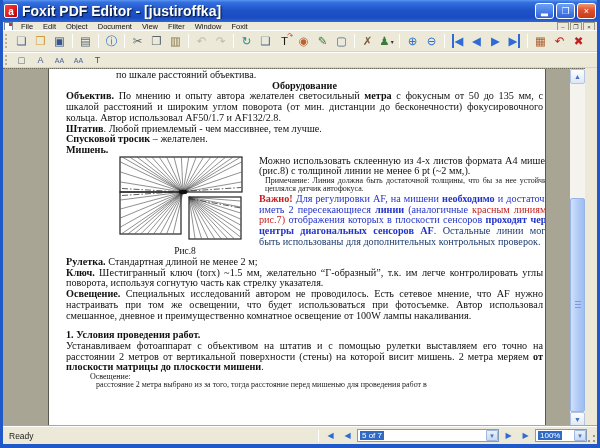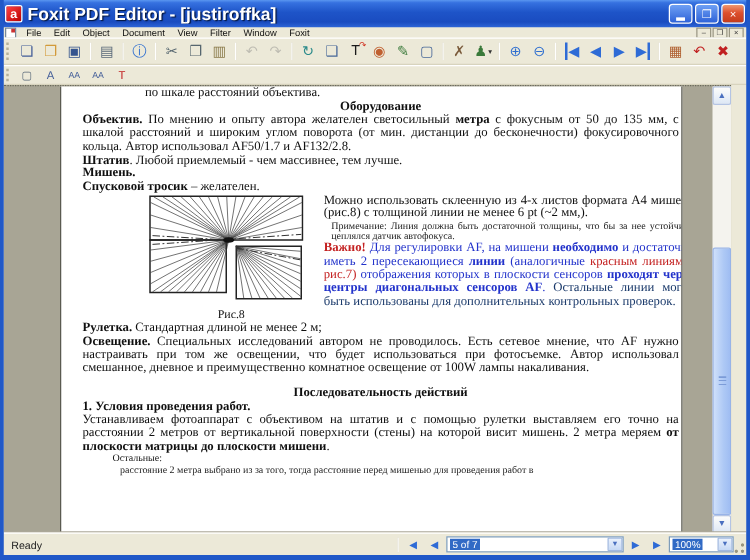--- a/index.html
+++ b/index.html
@@ -249,22 +249,22 @@
         <span style="color: rgb(192, 32, 32);">T</span>
       </button>
     </div>
 
   <div class="workspace">
     <div class="page">
       <p class="indent">по шкале расстояний объектива.</p>
       <p class="center">Оборудование</p>
       <p><b>Объектив.</b><span> По мнению и опыту автора желателен светосильный </span><b>метра</b><span> с фокусным от 50 до 135 мм, с шкалой расстояний и широким углом поворота (от мин. дистанции до бесконечности) фокусировочного кольца. Автор использовал AF50/1.7 и AF132/2.8.</span></p>
       <p><b>Штатив</b><span>. Любой приемлемый - чем массивнее, тем лучше.</span></p>
+      <p><b>Спусковой тросик</b><span> – желателен.</span></p>
       <p><b>Мишень.</b></p>
-      <p><b>Спусковой тросик</b><span> – желателен.</span></p>
 
       <div class="figrow">
         <div class="figcol">
           <svg id="fig-svg" width="124" height="86" viewBox="0 0 124 86">
             <rect x="1" y="1" width="122" height="35" fill="none" stroke="#222" stroke-width="1.2"></rect>
             <rect x="1" y="36" width="61" height="42" fill="none" stroke="#222" stroke-width="1.2"></rect>
             <rect x="70" y="41" width="52" height="42" fill="none" stroke="#222" stroke-width="1.2"></rect>
             <g id="fan" stroke="#333" stroke-width="0.55" fill="none">
                 <line x1="64" y1="36" x2="4" y2="1.5"></line>
                 <line x1="64" y1="36" x2="11.3" y2="1.5"></line>
@@ -327,26 +327,26 @@
           <div class="caption">Рис.8</div>
         </div>
         <div class="figtext">
           <p>Можно использовать склеенную из 4-х листов формата А4 мишень (рис.8) с толщиной линии не менее 6 pt (~2 мм,).</p>
           <p class="small note">Примечание: Линия должна быть достаточной толщины, что бы за нее устойчиво цеплялся датчик автофокуса.</p>
           <p><b class="red">Важно!</b><span class="blue"> Для регулировки AF, на мишени </span><b class="blue">необходимо</b><span class="blue">  и достаточно иметь 2 пересекающиеся </span><b class="blue">линии</b><span class="blue">  (аналогичные </span><span class="red">красным линиям с рис.7)</span><span class="blue"> отображения которых  в плоскости сенсоров </span><b class="blue">проходят через центры диагональных сенсоров АF</b><span class="blue">.</span><span class="navy"> Остальные линии могут быть использованы для дополнительных контрольных проверок.</span></p>
         </div>
       </div>
 
       <p><b>Рулетка.</b><span> Стандартная длиной не менее 2 м;</span></p>
+      <p><b>Ключ.</b><span> Шестигранный ключ (torx) ~1.5 мм, желательно “Г-образный”, т.к. им легче контролировать углы поворота, используя согнутую часть как стрелку указателя.</span></p>
       <p><b>Освещение.</b><span> Специальных исследований автором не проводилось. Есть сетевое мнение, что AF нужно настраивать при том же освещении, что будет использоваться при фотосъемке. Автор использовал смешанное, дневное и преимущественно комнатное освещение от 100W лампы накаливания.</span></p>
       <div class="spacer"></div>
-      <p class="center">Последовательность действий</p>
       <p><b>1. Условия проведения работ.</b></p>
       <p><span>Устанавливаем фотоаппарат с объективом на штатив и с помощью рулетки выставляем его точно на расстоянии 2 метров от вертикальной поверхности (стены) на которой висит мишень. 2 метра меряем </span><b>от плоскости матрицы до плоскости мишени</b><span>.</span></p>
-      <p class="small notes-h">Остальные:</p>
+      <p class="small notes-h">Освещение:</p>
       <p class="small notes-cut">расстояние 2 метра выбрано из за того, тогда расстояние перед мишенью для проведения работ в</p>
     </div>
     <div class="vscroll" style="position:absolute;left:567px;top:0;">
       <div class="sb-arrow sb-up">▲</div>
       <div class="sb-thumb"></div>
       <div class="sb-arrow sb-down">▼</div>
     </div>
   </div>
   <div class="ws-strip"></div>
 

